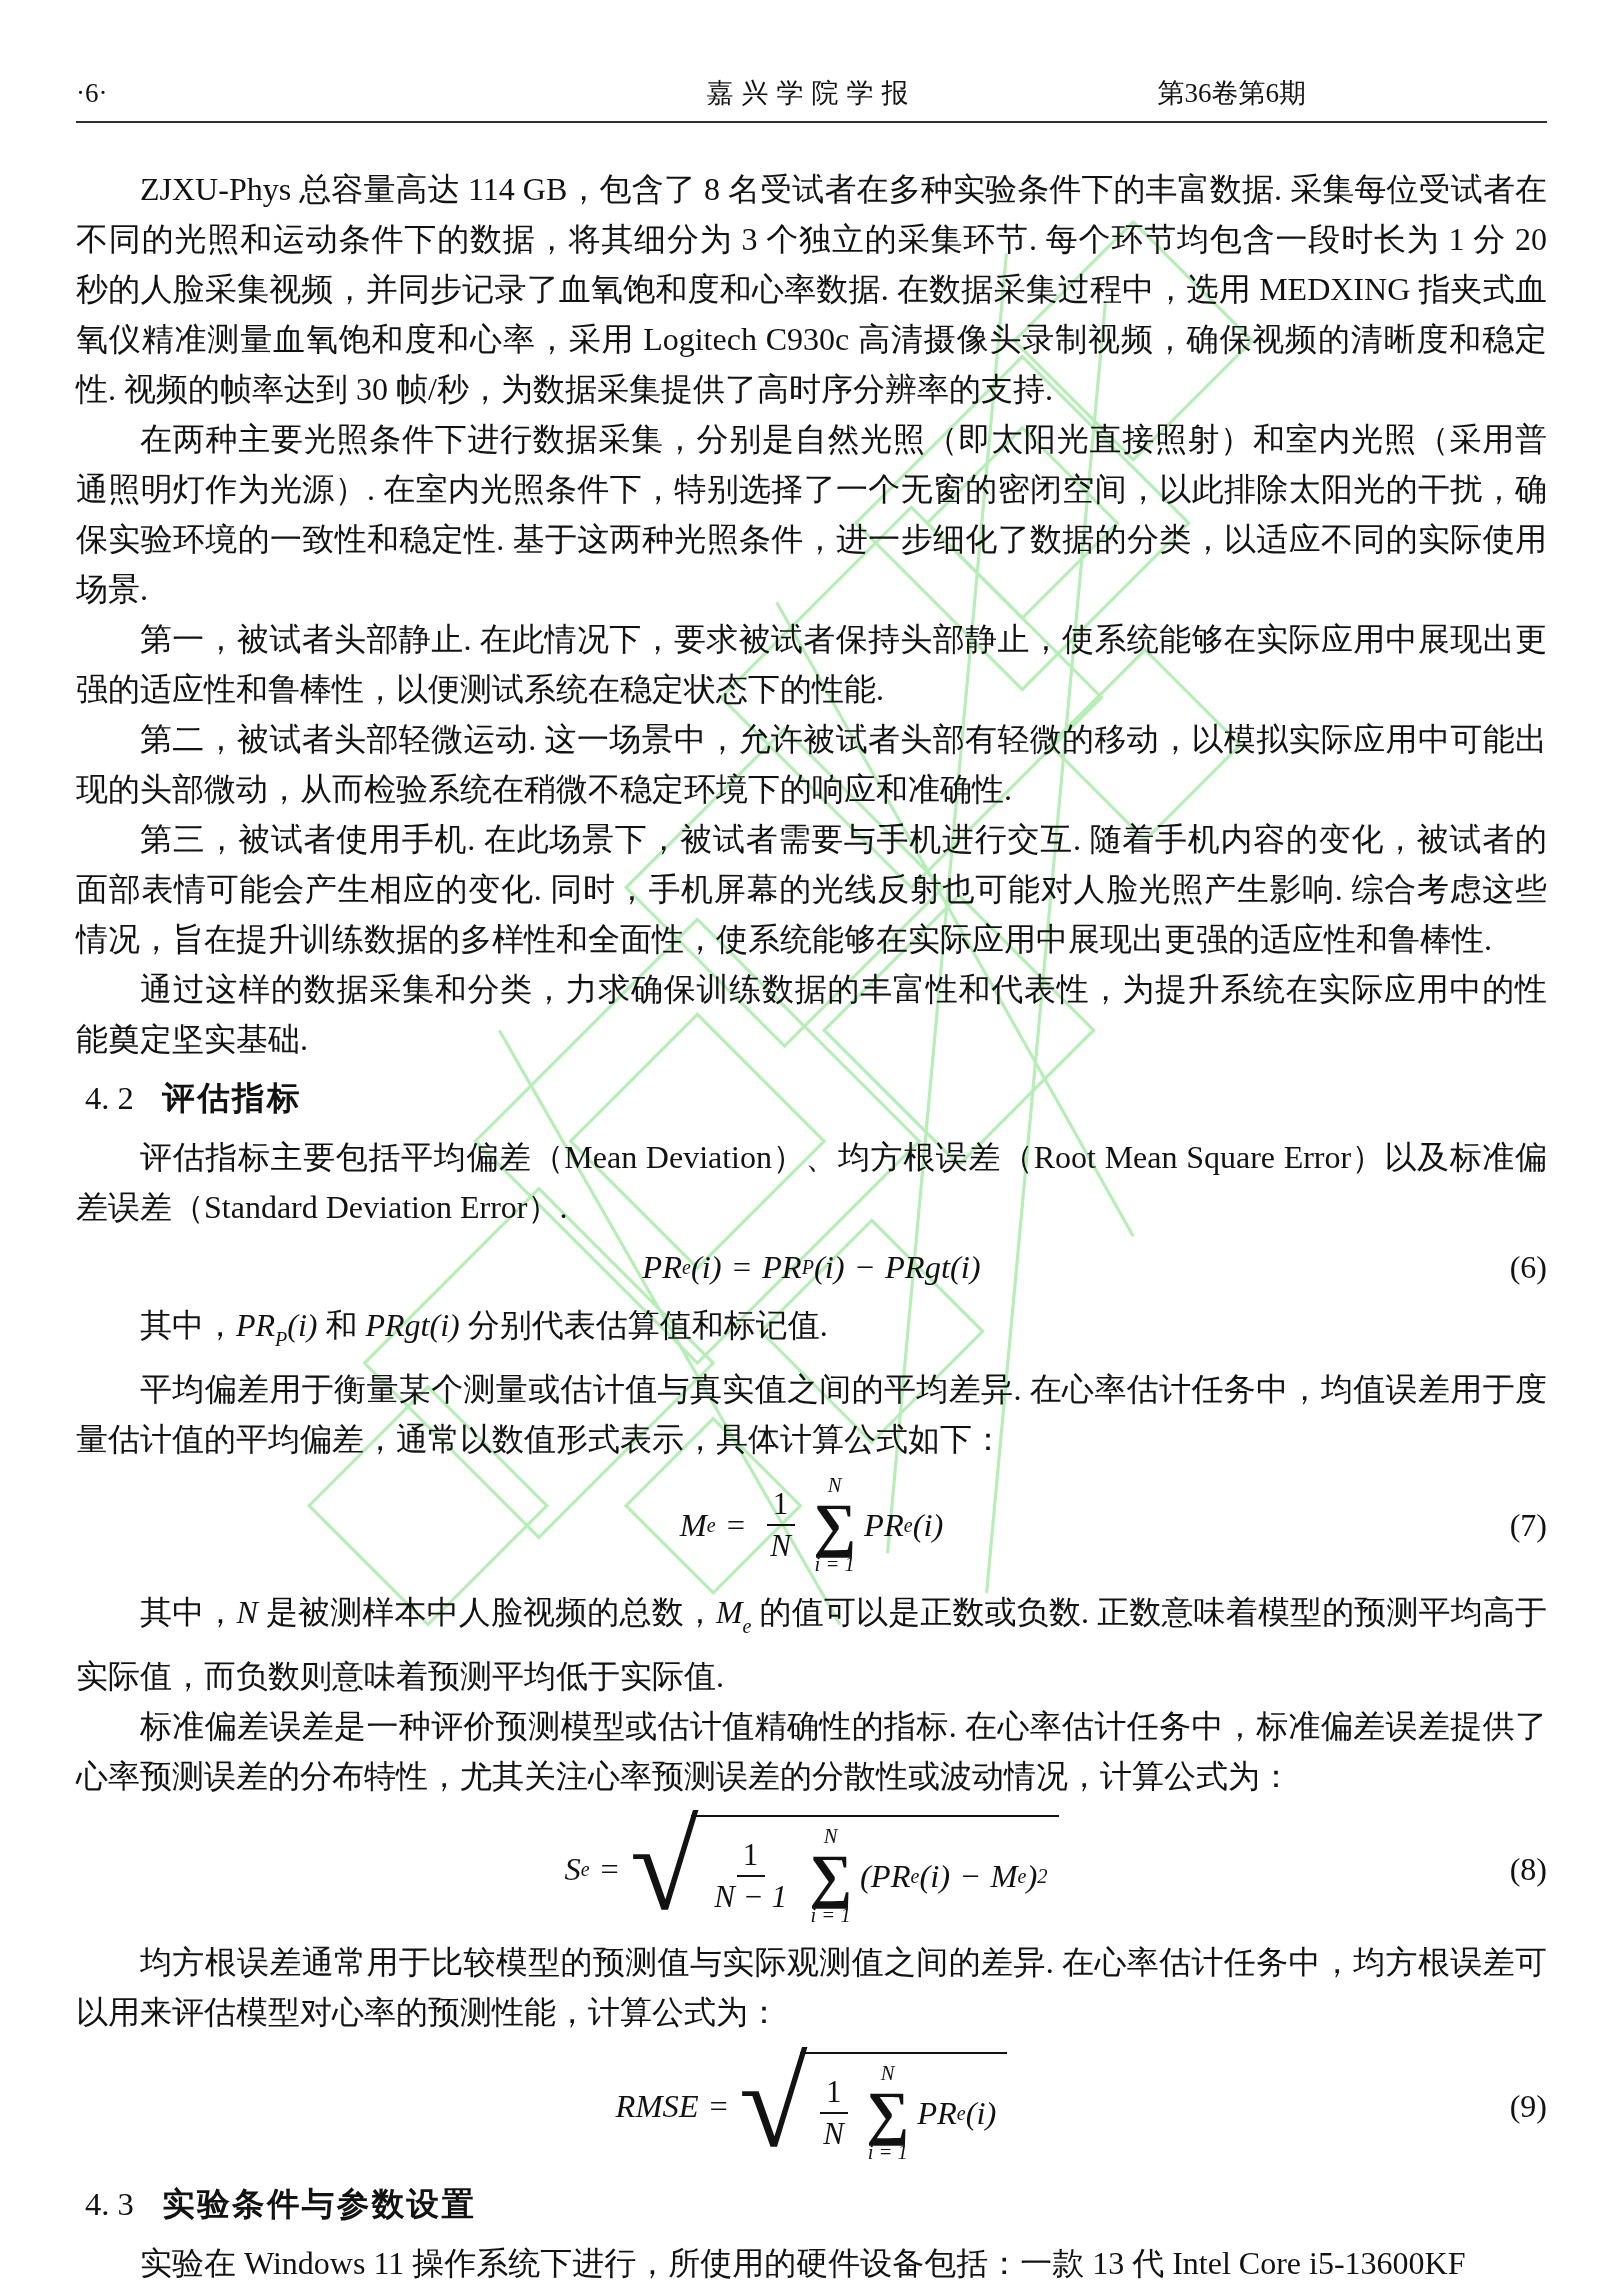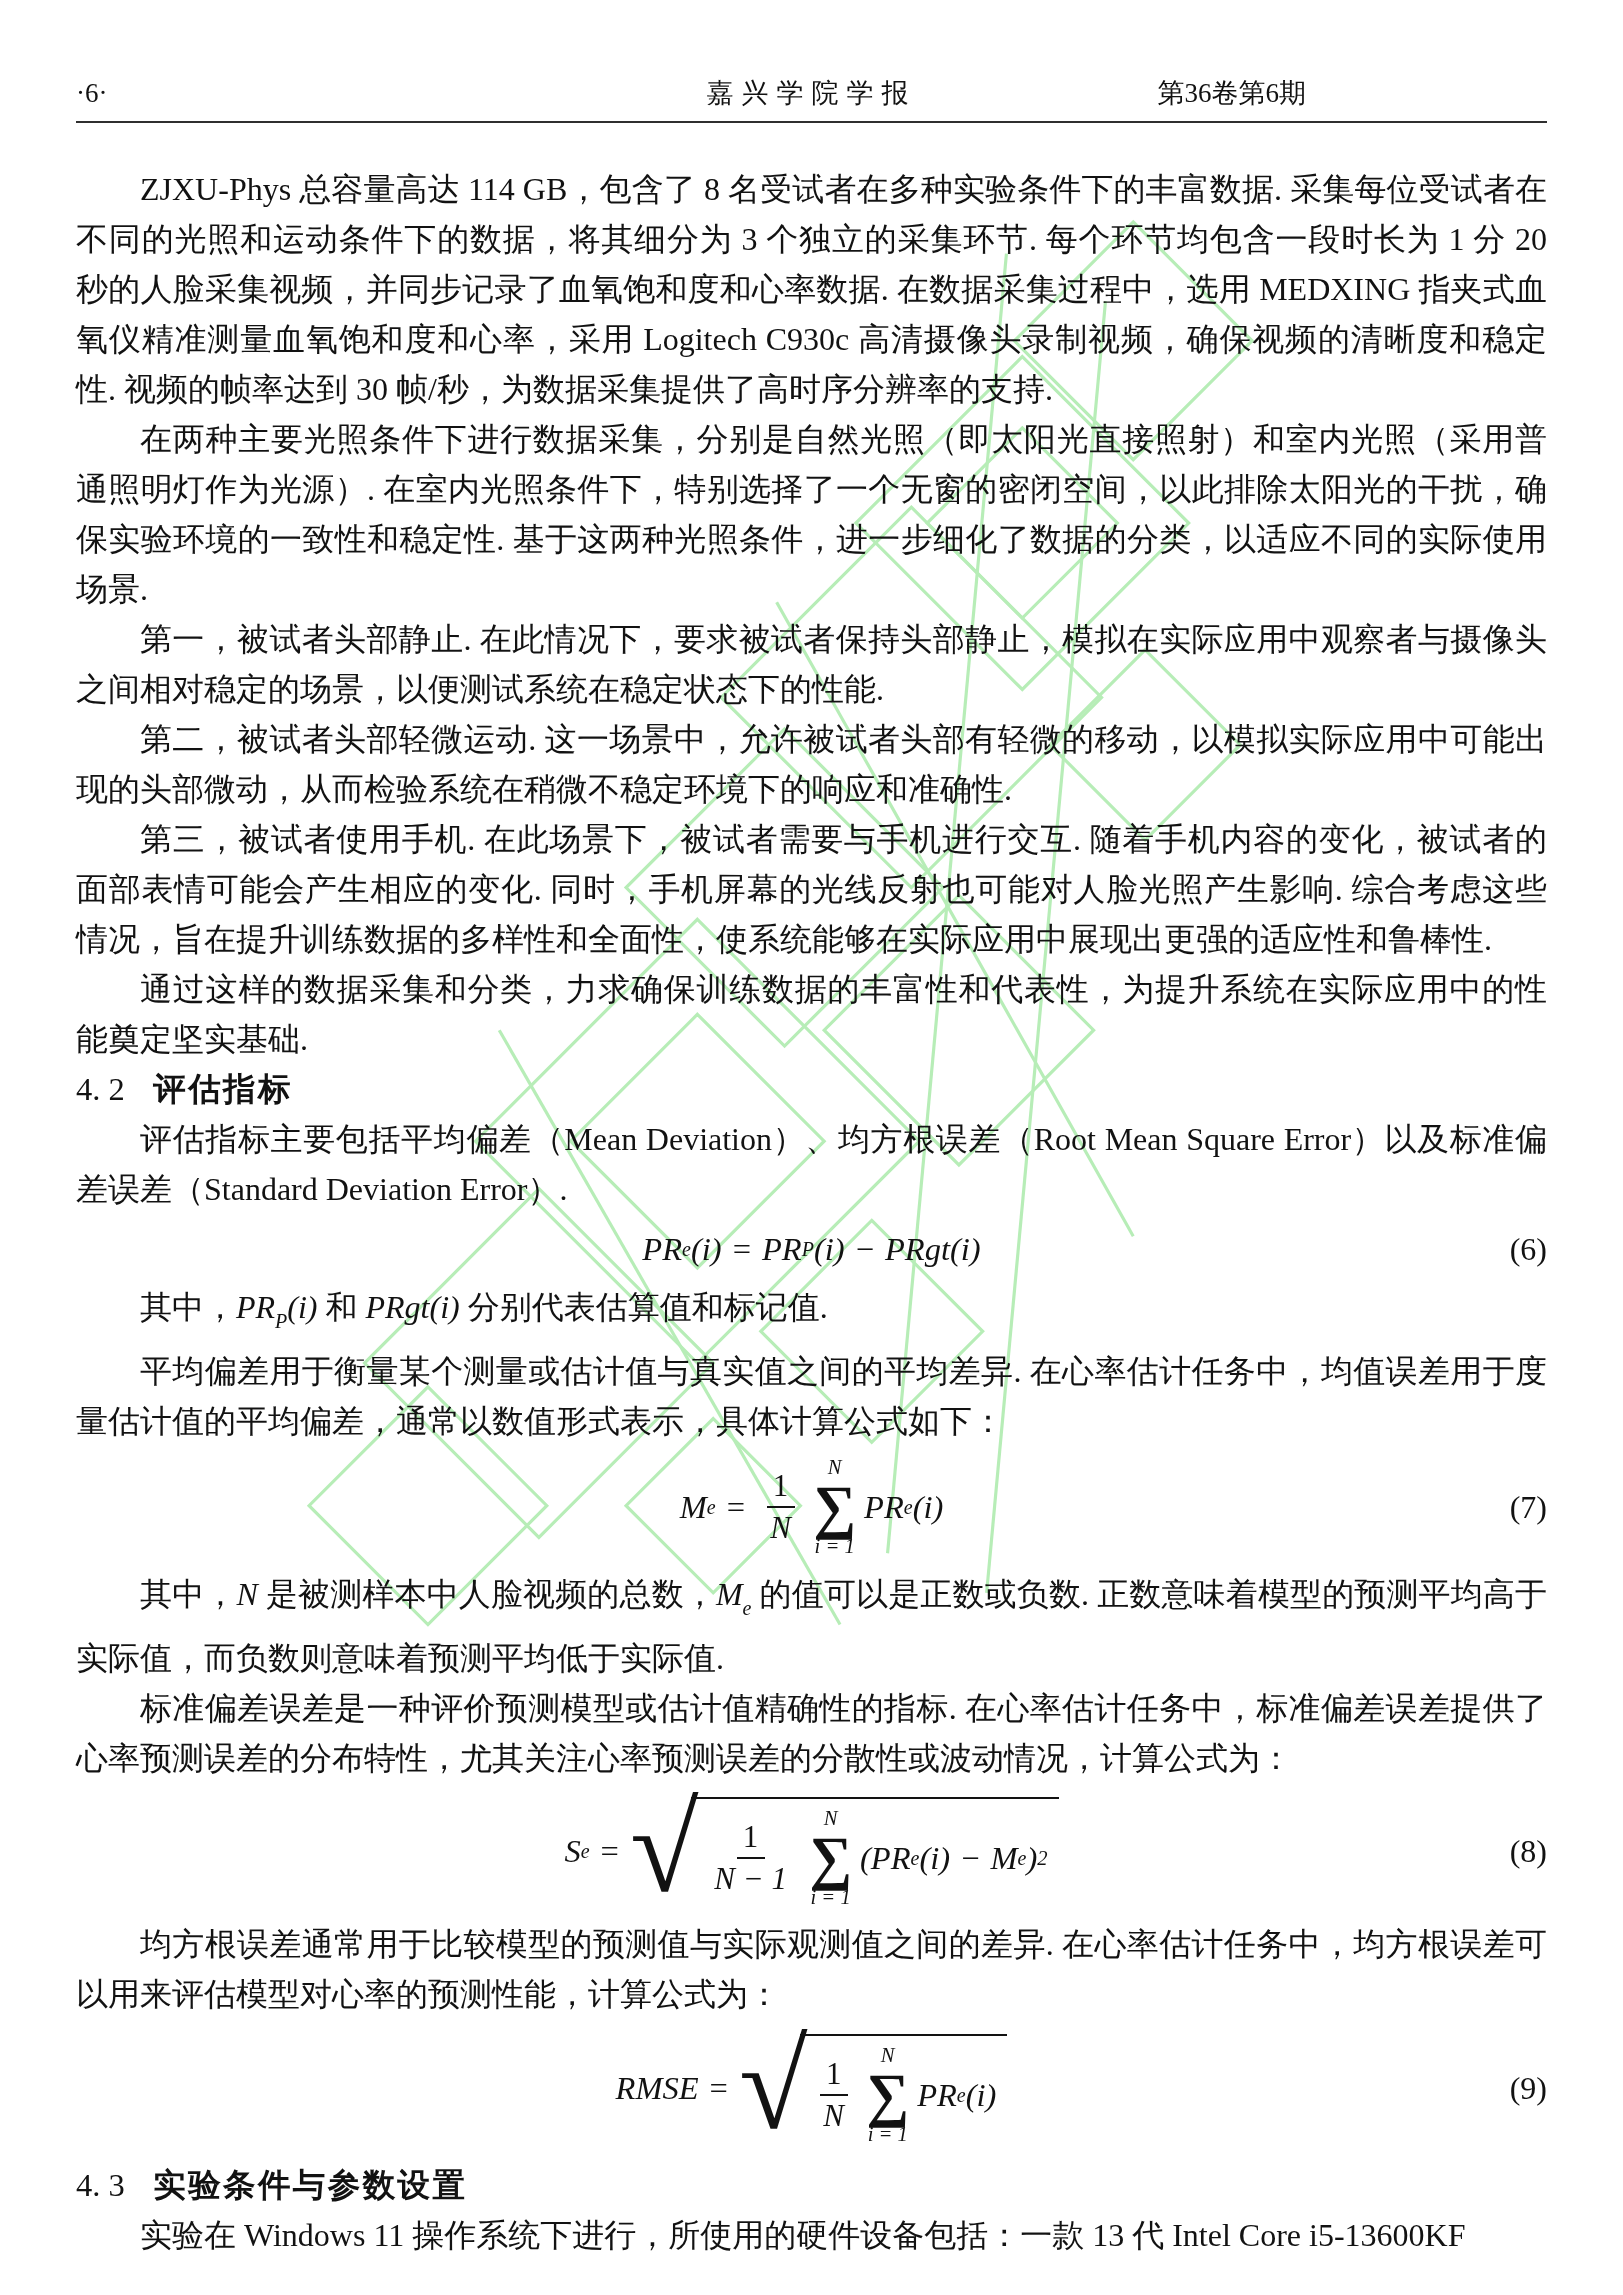--- a/index.html
+++ b/index.html
@@ -25,21 +25,21 @@
   .header .hl { text-align:left; }
   .header .hc { text-align:center; letter-spacing:8px; }
   .header .hr { text-align:center; }
   .rule { border:none; border-top:2.4px solid #2f2f2f; margin:12.7px 0 0 0; }
 
   
   .body-text { margin-top:41px; font-size:32px; line-height:50px; text-align:justify; }
   .para { margin:0; text-indent:2em; }
 
   
-  .section-heading { margin:0; font-size:32.5px; line-height:50px; text-indent:0; }
+  .section-heading { margin:9px; font-size:32.5px; line-height:50px; text-indent:0; }
   .h-num { font-family:"Liberation Serif","DejaVu Serif",serif; margin-right:28.5px; }
   .h-title { font-family:"Liberation Sans","DejaVu Sans",sans-serif; font-weight:bold; letter-spacing:2.4px; }
 
   
   .mi { font-style:italic; }
   .ms { font-size:20px; font-style:italic; vertical-align:-9.5px; }
   .msup { font-size:20.6px; font-style:italic; vertical-align:24px; }
   .mo { font-style:normal; margin:0 11px; }
 
   .eq-row { position:relative; display:flex; align-items:center; justify-content:center; }
@@ -96,21 +96,21 @@
       <span class="hl">·6·</span>
       <span class="hc">嘉兴学院学报</span>
       <span class="hr">第36卷第6期</span>
     </div>
     <hr class="rule">
 
     <div class="body-text">
 
       <p class="para">ZJXU-Phys 总容量高达 114 GB，包含了 8 名受试者在多种实验条件下的丰富数据. 采集每位受试者在不同的光照和运动条件下的数据，将其细分为 3 个独立的采集环节. 每个环节均包含一段时长为 1 分 20 秒的人脸采集视频，并同步记录了血氧饱和度和心率数据. 在数据采集过程中，选用 MEDXING 指夹式血氧仪精准测量血氧饱和度和心率，采用 Logitech C930c 高清摄像头录制视频，确保视频的清晰度和稳定性. 视频的帧率达到 30 帧/秒，为数据采集提供了高时序分辨率的支持.</p>
       <p class="para">在两种主要光照条件下进行数据采集，分别是自然光照（即太阳光直接照射）和室内光照（采用普通照明灯作为光源）. 在室内光照条件下，特别选择了一个无窗的密闭空间，以此排除太阳光的干扰，确保实验环境的一致性和稳定性. 基于这两种光照条件，进一步细化了数据的分类，以适应不同的实际使用场景.</p>
-      <p class="para">第一，被试者头部静止. 在此情况下，要求被试者保持头部静止，模拟在实际应用中观察者与摄像头之间相对稳定的场景，以便测试系统在稳定状态下的性能.</p>
+      <p class="para">第一，被试者头部静止. 在此情况下，要求被试者保持头部静止，使系统能够在实际应用中展现出更强的适应性和鲁棒性，以便测试系统在稳定状态下的性能.</p>
       <p class="para">第二，被试者头部轻微运动. 这一场景中，允许被试者头部有轻微的移动，以模拟实际应用中可能出现的头部微动，从而检验系统在稍微不稳定环境下的响应和准确性.</p>
       <p class="para">第三，被试者使用手机. 在此场景下，被试者需要与手机进行交互. 随着手机内容的变化，被试者的面部表情可能会产生相应的变化. 同时，手机屏幕的光线反射也可能对人脸光照产生影响. 综合考虑这些情况，旨在提升训练数据的多样性和全面性，使系统能够在实际应用中展现出更强的适应性和鲁棒性.</p>
       <p class="para">通过这样的数据采集和分类，力求确保训练数据的丰富性和代表性，为提升系统在实际应用中的性能奠定坚实基础.</p>
 
       <p class="section-heading">
         <span class="h-num">4. 2</span><span class="h-title">评估指标</span>
       </p>
 
       <p class="para">评估指标主要包括平均偏差（Mean Deviation）、均方根误差（Root Mean Square Error）以及标准偏差误差（Standard Deviation Error）.</p>
 

